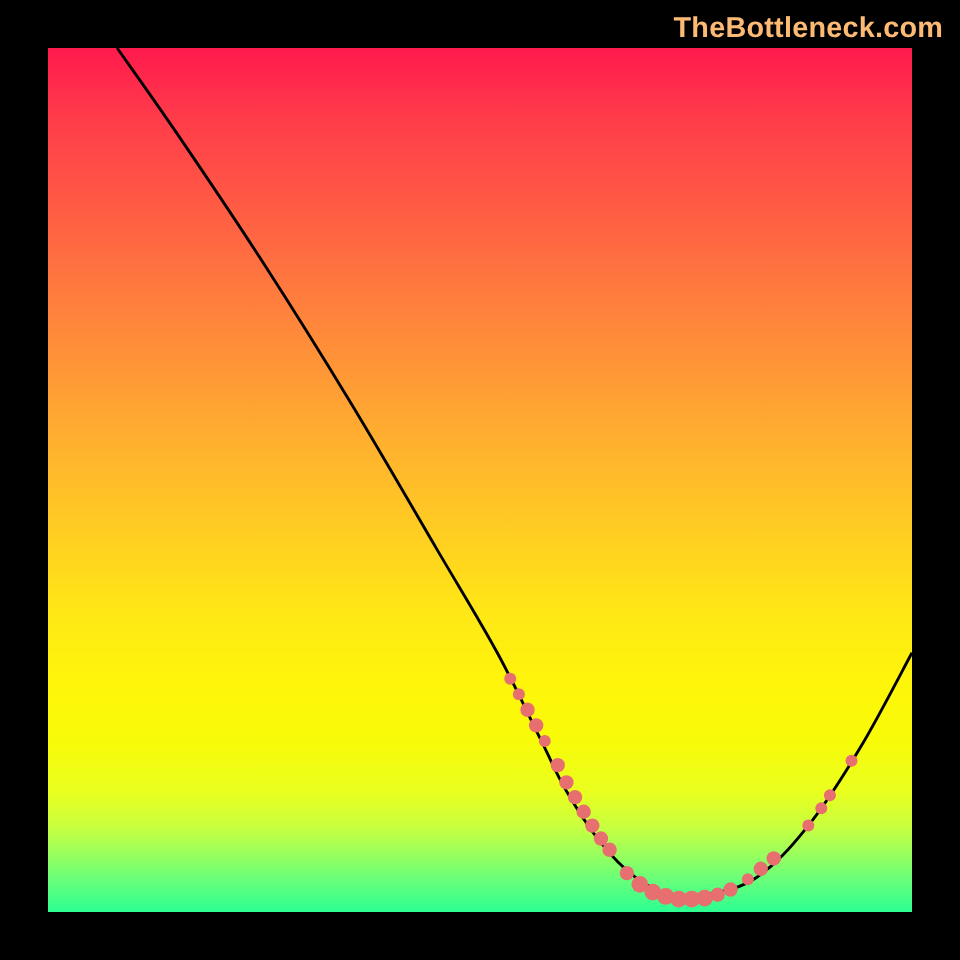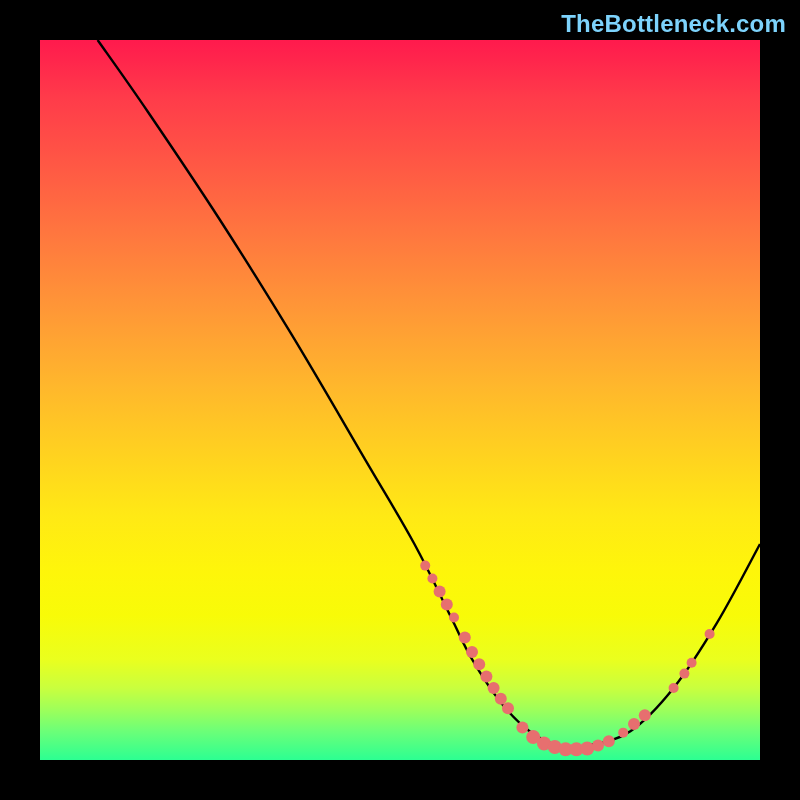--- a/index.html
+++ b/index.html
@@ -41,21 +41,21 @@
       #6cff78 96%,
       #2cff92 100%);
   }
   .watermark {
     position: absolute;
     top: 10px;
     right: 14px;
     font-family: Arial, Helvetica, sans-serif;
     font-size: 24px;
     font-weight: bold;
-    color: #7dd3fc;
+    color: #fdba74;
     letter-spacing: 0.2px;
   }
   svg.curve {
     position: absolute;
     left: 0;
     top: 0;
     width: 720px;
     height: 720px;
     overflow: visible;
   }

